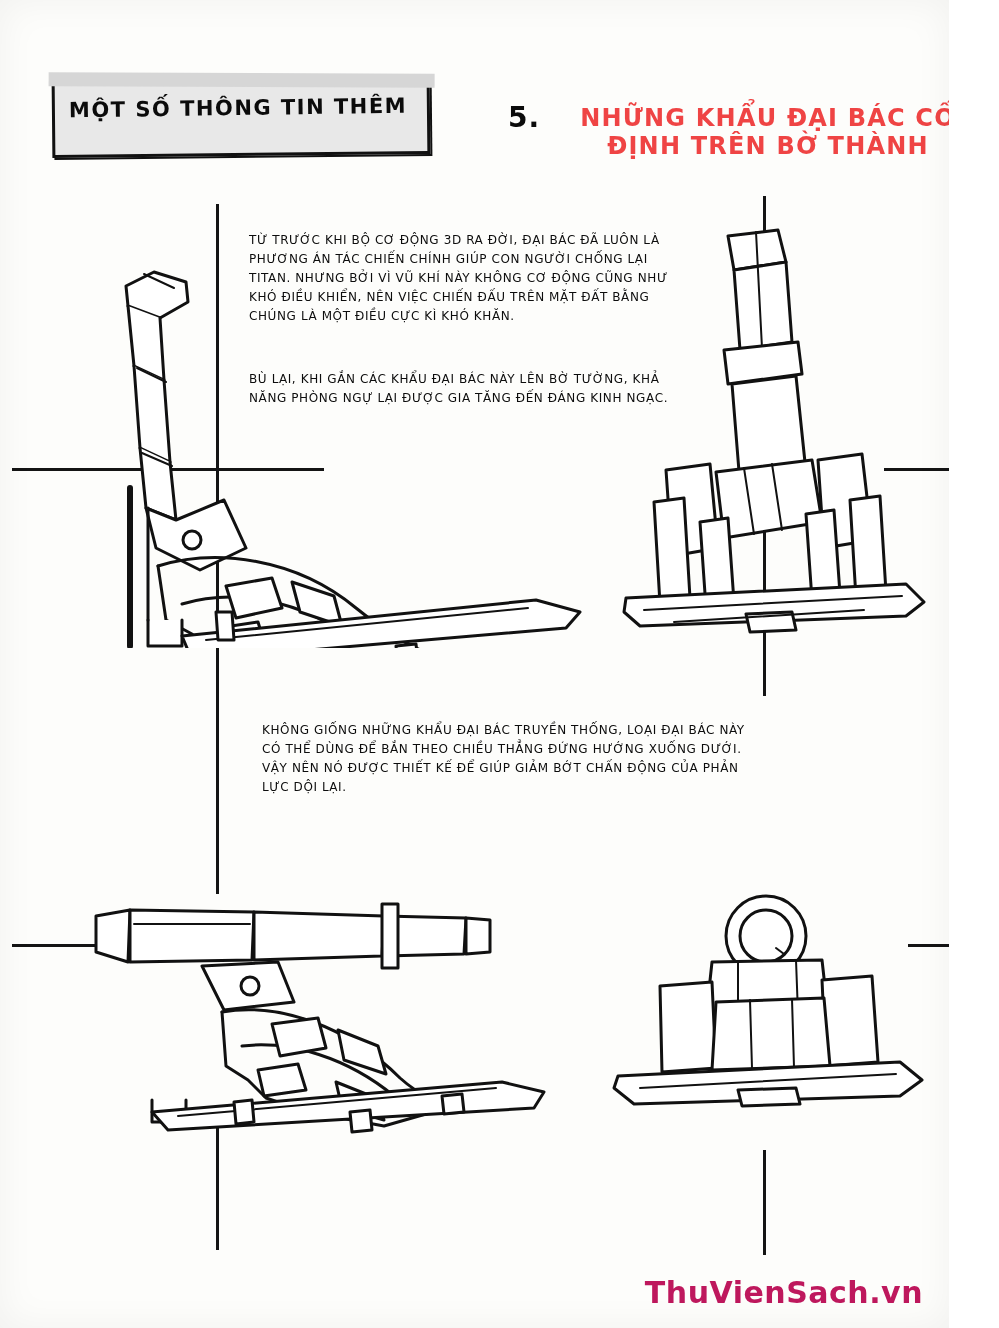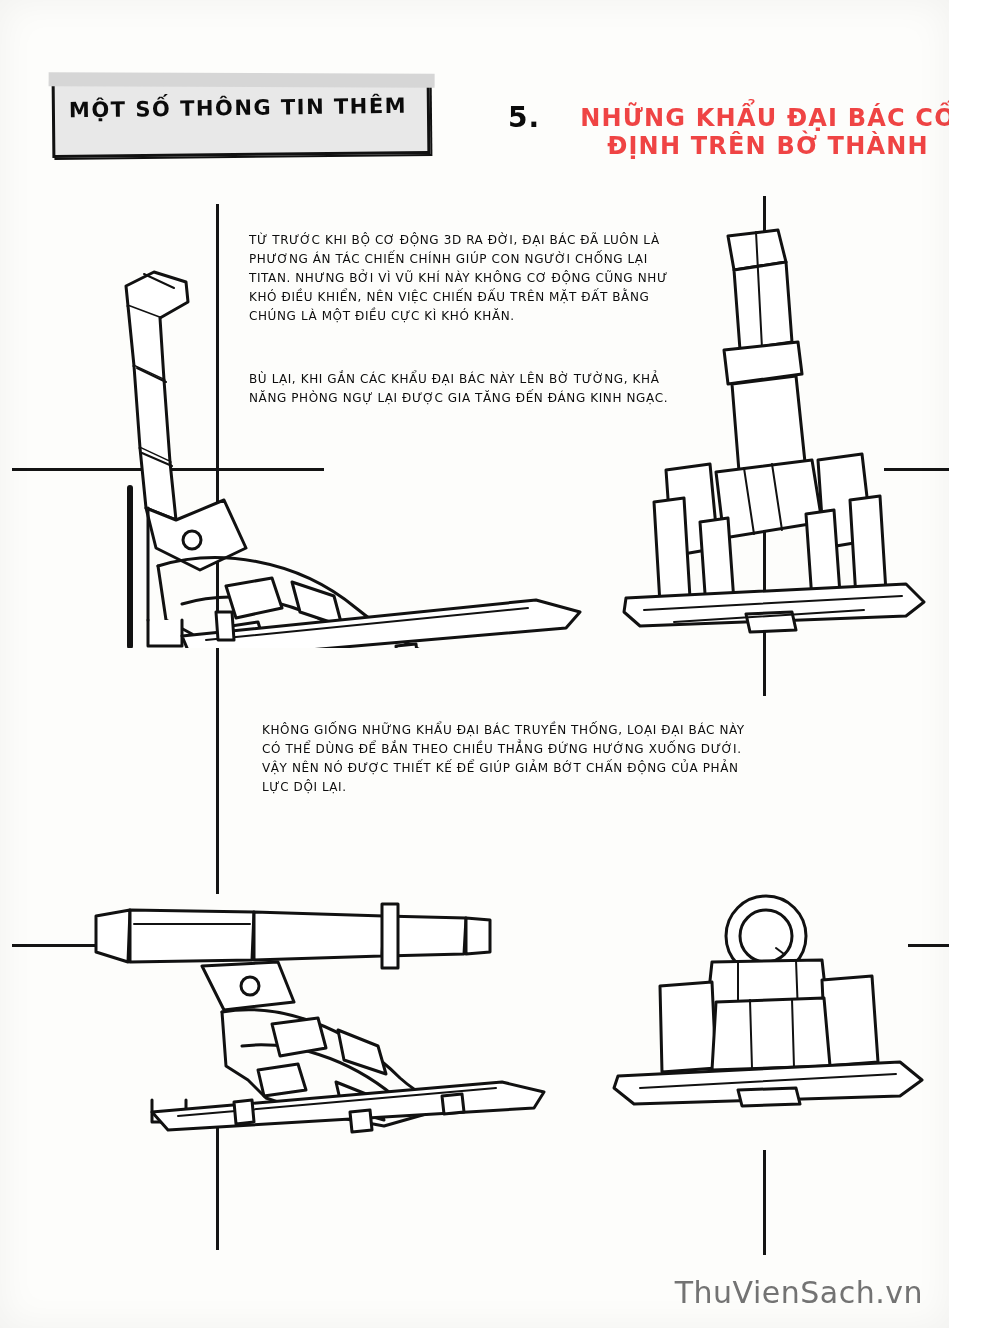--- a/index.html
+++ b/index.html
@@ -103,22 +103,22 @@
   
   .art {
     position: absolute;
   }
   .watermark {
     position: absolute;
     right: 26px;
     bottom: 18px;
     font-family: "DejaVu Sans", sans-serif;
     font-size: 30px;
-    font-weight: normal;
-    color: #737373;
+    font-weight: bold;
+    color: #be185d;
     letter-spacing: 0.5px;
     margin-left: 43px;
   }
   .edge-shadow {
     position: absolute;
     inset: 0;
     pointer-events: none;
     box-shadow: inset 0 0 38px rgba(0,0,0,0.05);
   }
 </style>

